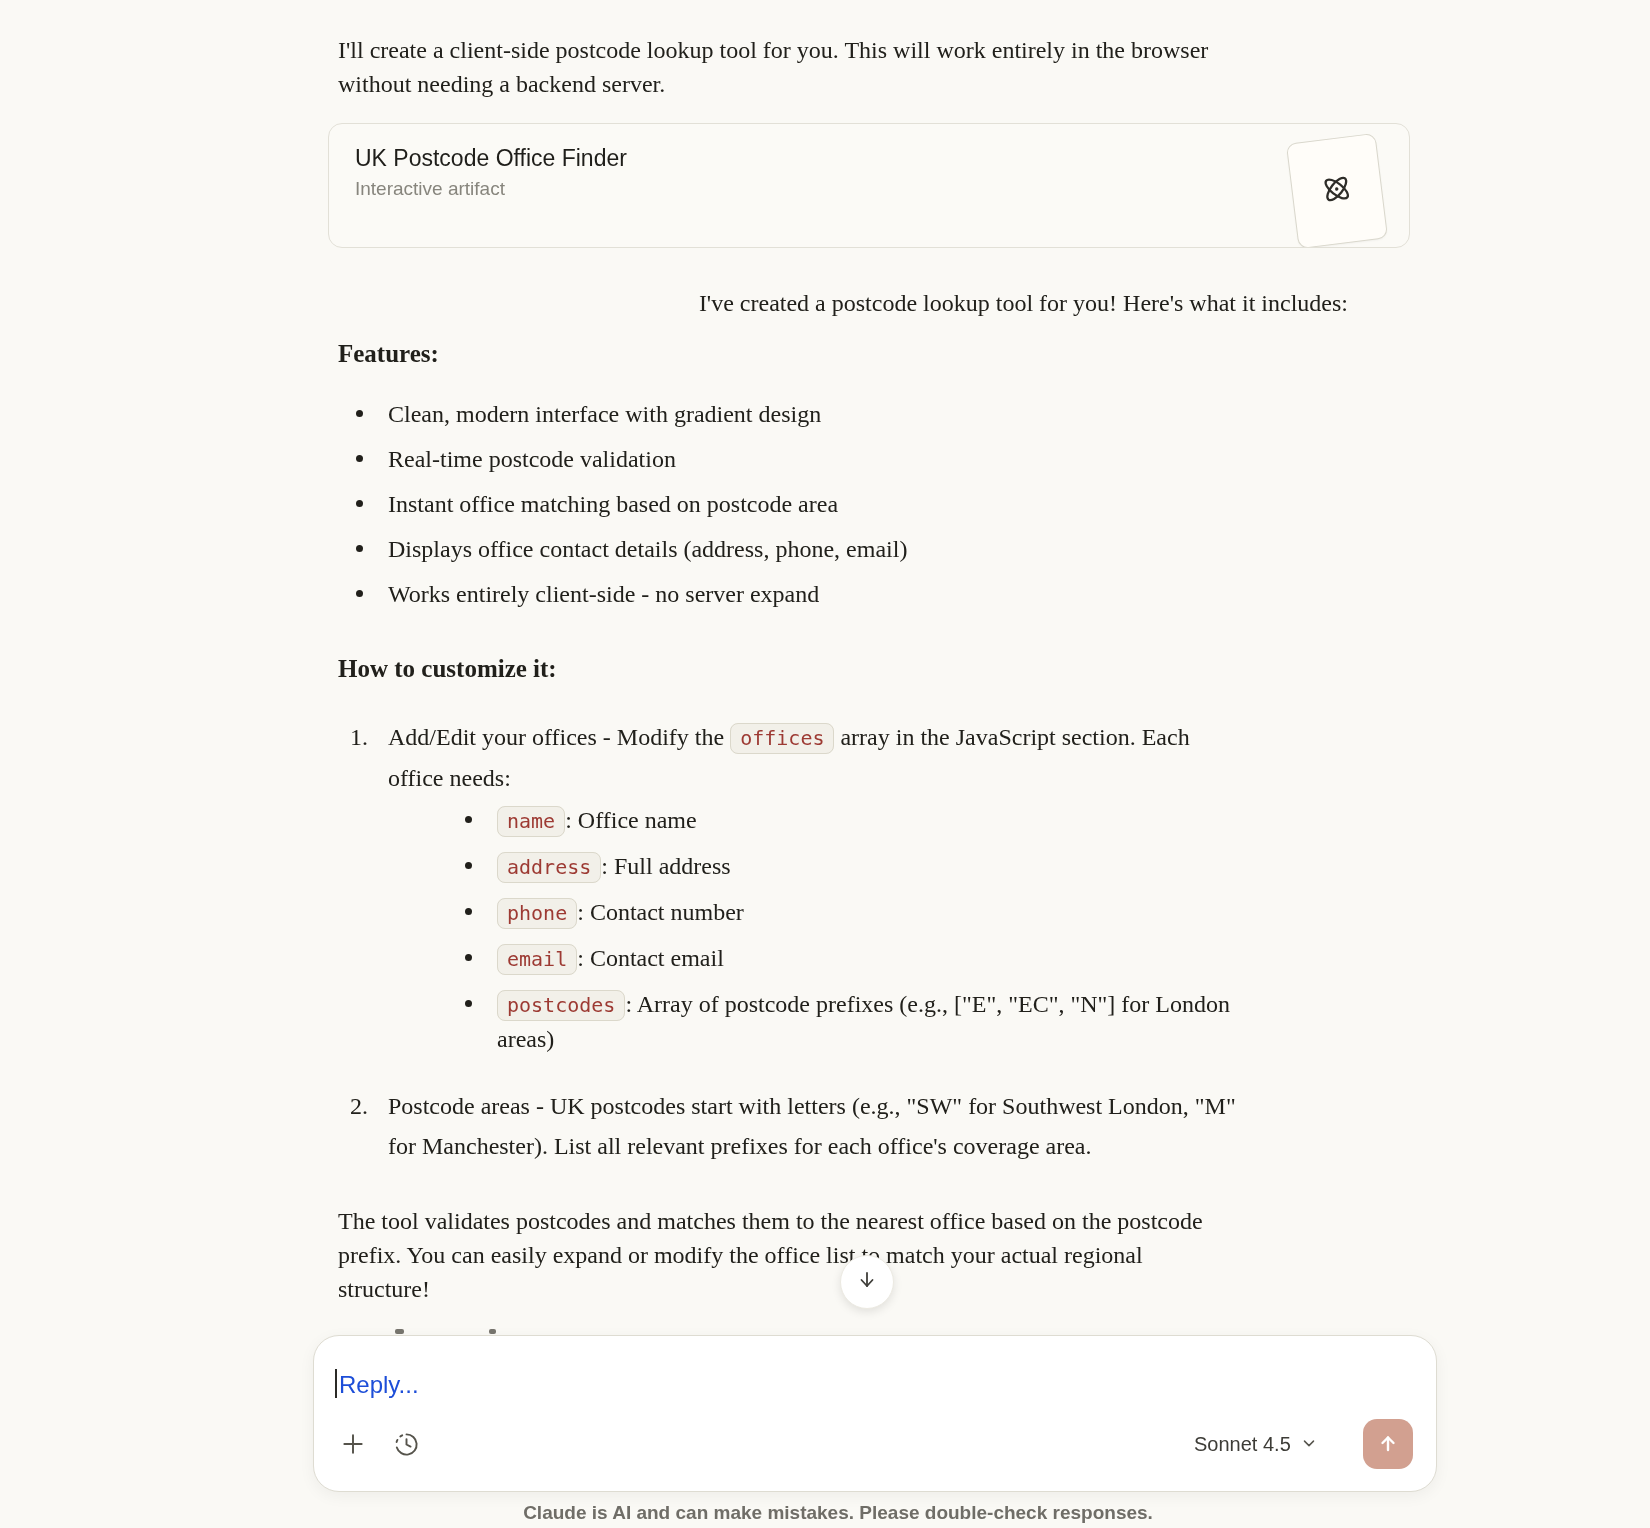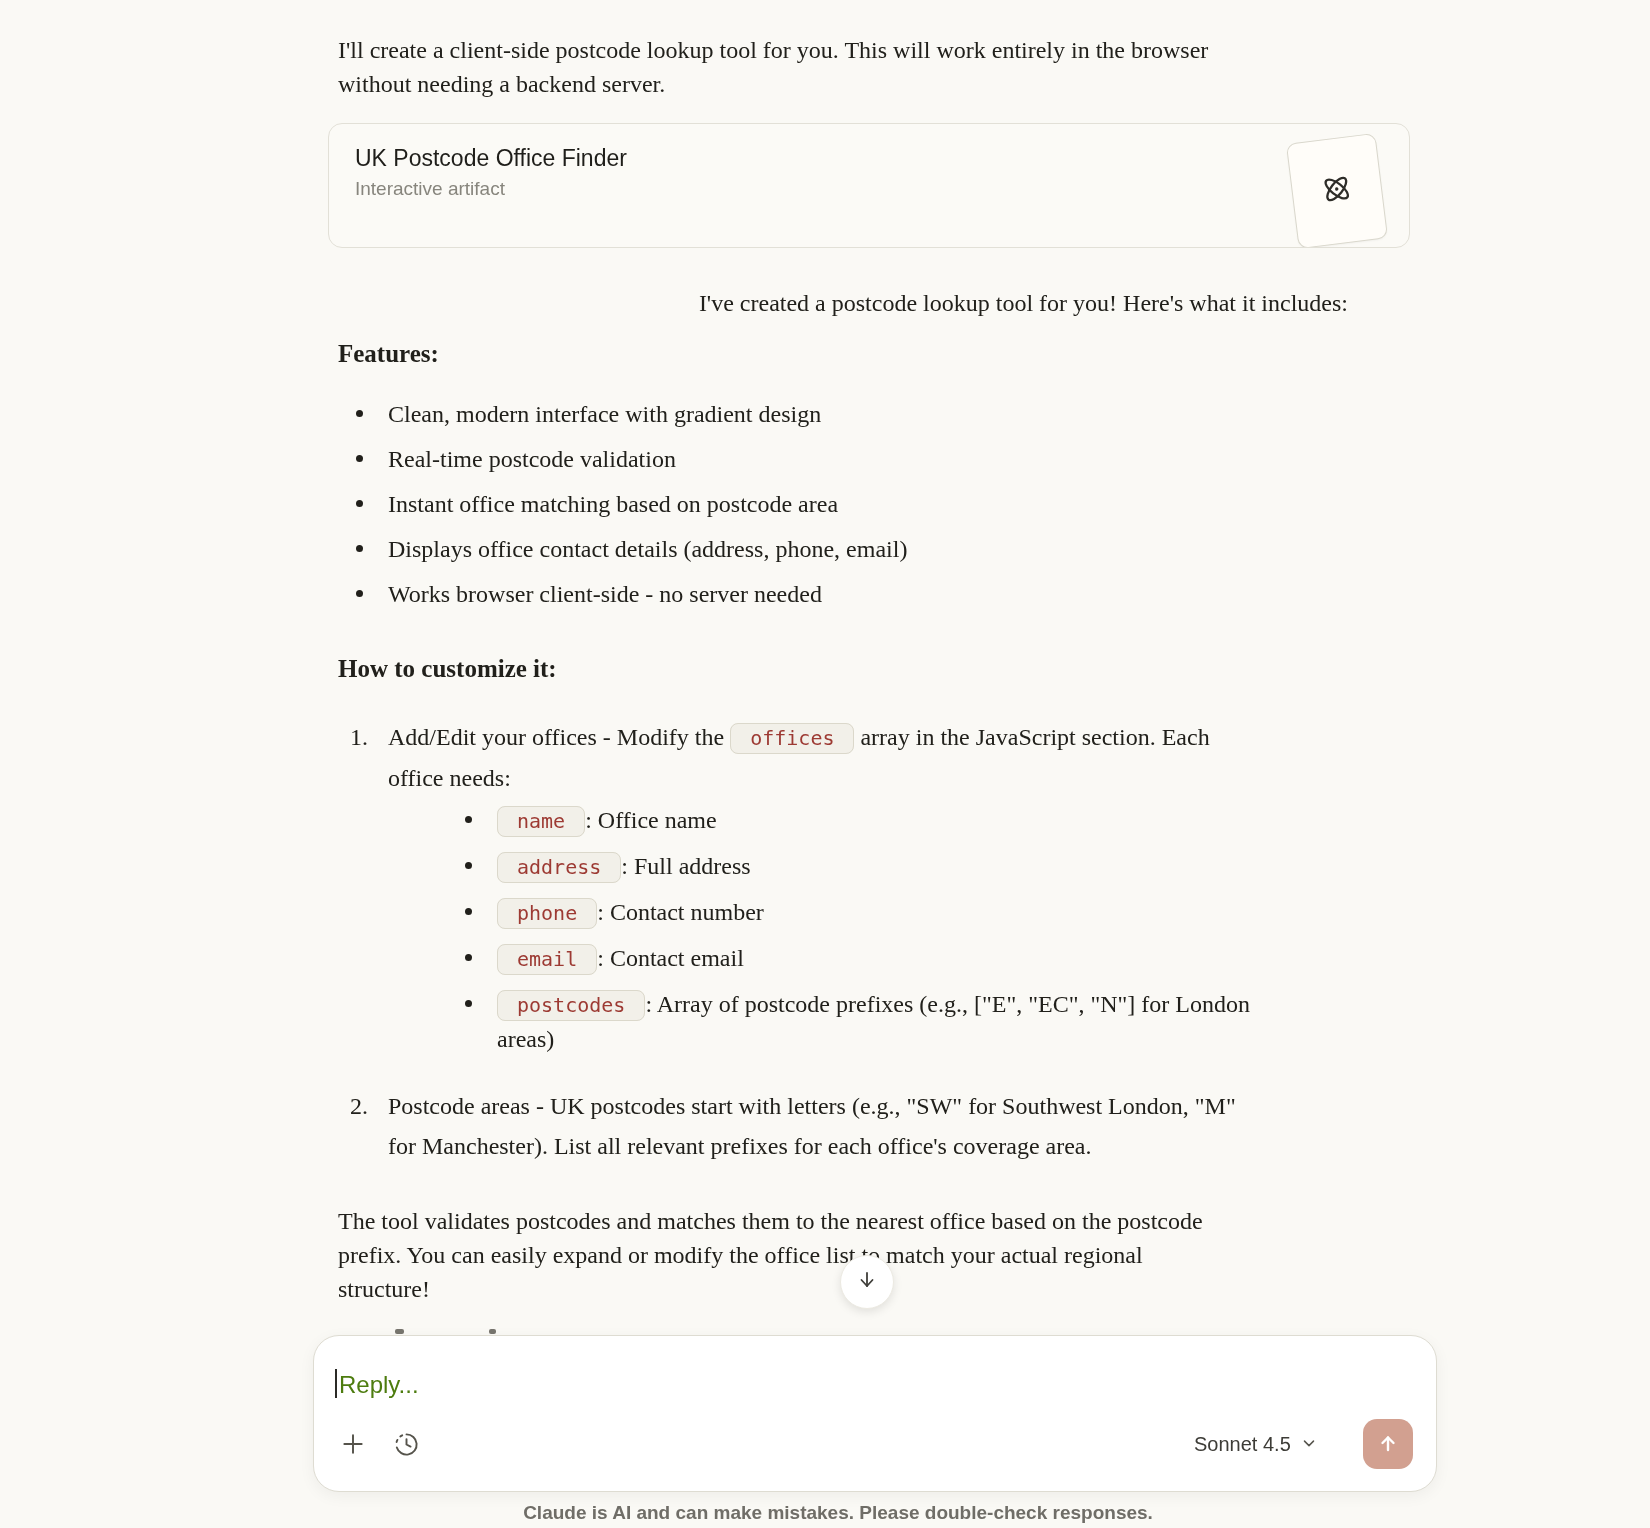--- a/index.html
+++ b/index.html
@@ -30,35 +30,35 @@
   .step{display:flex;margin-top:32px;font-size:24px;line-height:40px;}
   .step2{margin-top:19px;}
   .step-num{flex:0 0 50px;padding-left:12px;box-sizing:border-box;}
   .step-body{flex:1;}
   .bold{font-weight:400;}
   
   .nlist{margin-top:5px;}
   .nrow{position:relative;padding-left:109px;font-size:24px;line-height:34px;margin-bottom:11px;}
   .nrow .dot{position:absolute;left:77px;top:13px;width:7px;height:7px;border-radius:50%;background:#21201b;}
   code.chip{font-family:"DejaVu Sans Mono","Liberation Mono",monospace;font-size:20px;color:#9d3a33;
-    background:#f2f0e9;border:1px solid #dbd8cb;border-radius:8px;padding:2px 19px 3px;white-space:nowrap;}
+    background:#f2f0e9;border:1px solid #dbd8cb;border-radius:8px;padding:2px 9px 3px;white-space:nowrap;}
   .p-close1{margin-top:38px;}
   .p-close2{margin-top:21px;}
   
   .scroll-btn{position:absolute;left:840px;top:1255px;width:52px;height:52px;border-radius:50%;
     background:#ffffff;border:1px solid #eceae2;box-shadow:0 3px 10px rgba(0,0,0,.10);
     display:flex;align-items:center;justify-content:center;cursor:pointer;z-index:5;}
   
   .speck{position:absolute;height:5px;background:#56544c;border-radius:2px;opacity:.8;z-index:4;}
   
   .composer{position:absolute;left:313px;top:1335px;width:1124px;height:157px;background:#ffffff;
     border:1px solid #dedcd2;border-radius:26px;box-shadow:0 4px 16px rgba(0,0,0,.05);
     font-family:"Liberation Sans",sans-serif;z-index:6;box-sizing:border-box;}
   .caret{position:absolute;left:21px;top:33px;width:2px;height:29px;background:#2b2a26;}
-  .composer-placeholder{position:absolute;left:25px;top:35px;font-size:24px;color:#4d7c0f;}
+  .composer-placeholder{position:absolute;left:25px;top:35px;font-size:24px;color:#1d4ed8;}
   .icon-btn{position:absolute;width:36px;height:36px;display:flex;align-items:center;justify-content:center;
     cursor:pointer;border-radius:8px;}
   .plus-btn{left:21px;top:92px;}
   .history-btn{left:74px;top:92px;}
   .model-btn{position:absolute;left:880px;top:97px;display:flex;align-items:center;gap:9px;cursor:pointer;}
   .model-label{font-size:20px;color:#3d3c37;}
   .send-btn{position:absolute;left:1049px;top:83px;width:50px;height:50px;border-radius:14px;
     background:#d2a090;display:flex;align-items:center;justify-content:center;cursor:pointer;border:none;}
   
   .footer{position:absolute;left:0;top:1502px;width:100%;text-align:center;padding-left:26px;box-sizing:border-box;
@@ -90,21 +90,21 @@
 
     <div class="para p-created">I've created a postcode lookup tool for you! Here's what it includes:</div>
 
     <div class="heading h-feat">Features:</div>
 
     <div class="blist">
       <div class="bullet-row"><span class="dot"></span><span>Clean, modern interface with gradient design</span></div>
       <div class="bullet-row"><span class="dot"></span><span>Real-time postcode validation</span></div>
       <div class="bullet-row"><span class="dot"></span><span>Instant office matching based on postcode area</span></div>
       <div class="bullet-row"><span class="dot"></span><span>Displays office contact details (address, phone, email)</span></div>
-      <div class="bullet-row"><span class="dot"></span><span>Works browser client-side - no server needed</span></div>
+      <div class="bullet-row"><span class="dot"></span><span>Works entirely client-side - no server expand</span></div>
     </div>
 
     <div class="heading h-cust">How to customize it:</div>
 
     <div class="step">
       <span class="step-num">1.</span>
       <div class="step-body">
         <div class="nowrap"><span class="bold">Add/Edit your offices</span><span> - Modify the </span><code class="chip">offices</code><span> array in the JavaScript section. Each</span></div>
         <div>office needs:</div>
         <div class="nlist">

